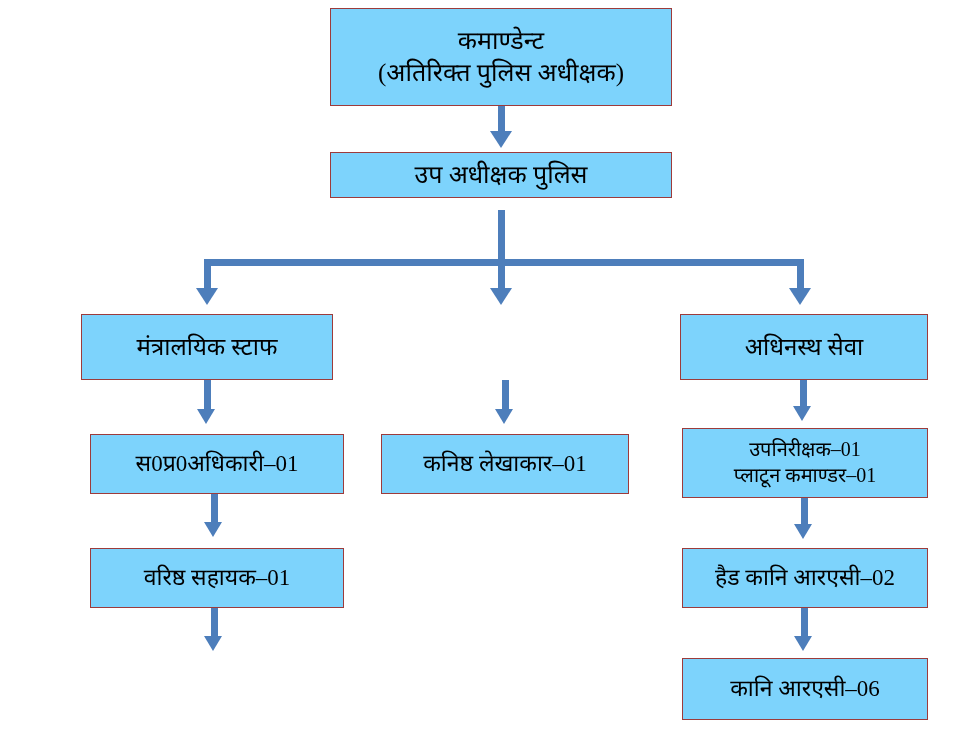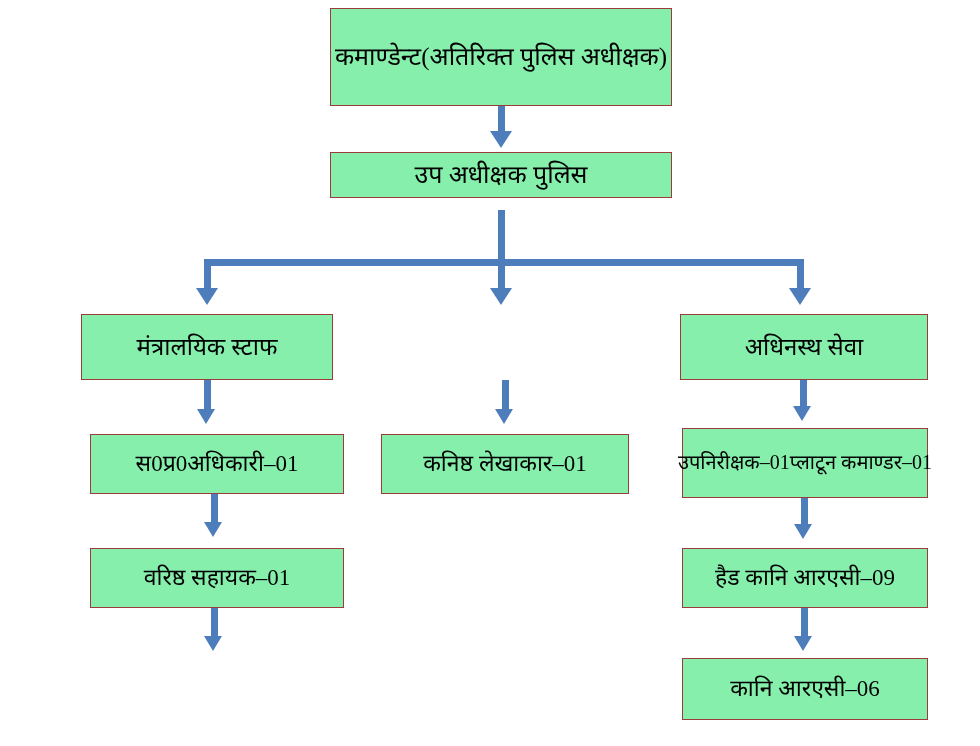--- a/index.html
+++ b/index.html
@@ -13,23 +13,23 @@
     width: 980px;
     height: 746px;
     background: #ffffff;
     overflow: hidden;
     font-family: "Liberation Serif", "DejaVu Serif", serif;
   }
   .node-box {
     position: absolute;
     box-sizing: border-box;
     border: 1.5px solid #9d3b3b;
-    background: #86efac;
+    background: #7dd3fc;
     display: flex;
-    flex-direction: row;
+    flex-direction: column;
     align-items: center;
     justify-content: center;
     text-align: center;
     color: #000000;
     line-height: 1.28;
     padding: 2px 6px;
   }
   .node-line {
     display: block;
     white-space: nowrap;
@@ -144,21 +144,21 @@
   <div class="conn-group">
     <div class="conn-vline" style="left:801px; top:498px; height:30px;"></div>
     <div class="conn-arrow small" style="left:794px; top:524px;"></div>
   </div>
 
   <div class="node-box sz-leaf" style="left:90px; top:548px; width:254px; height:60px;align-items:center;">
     <span class="node-line">वरिष्ठ सहायक–01</span>
   </div>
 
   <div class="node-box sz-leaf" style="left:682px; top:548px; width:246px; height:60px;">
-    <span class="node-line">हैड कानि आरएसी–09</span>
+    <span class="node-line">हैड कानि आरएसी–02</span>
   </div>
 
   <div class="conn-group">
     <div class="conn-vline" style="left:211px; top:608px; height:32px;"></div>
     <div class="conn-arrow small" style="left:204px; top:636px;"></div>
   </div>
   <div class="conn-group">
     <div class="conn-vline" style="left:801px; top:608px; height:32px;"></div>
     <div class="conn-arrow small" style="left:794px; top:636px;"></div>
   </div>

